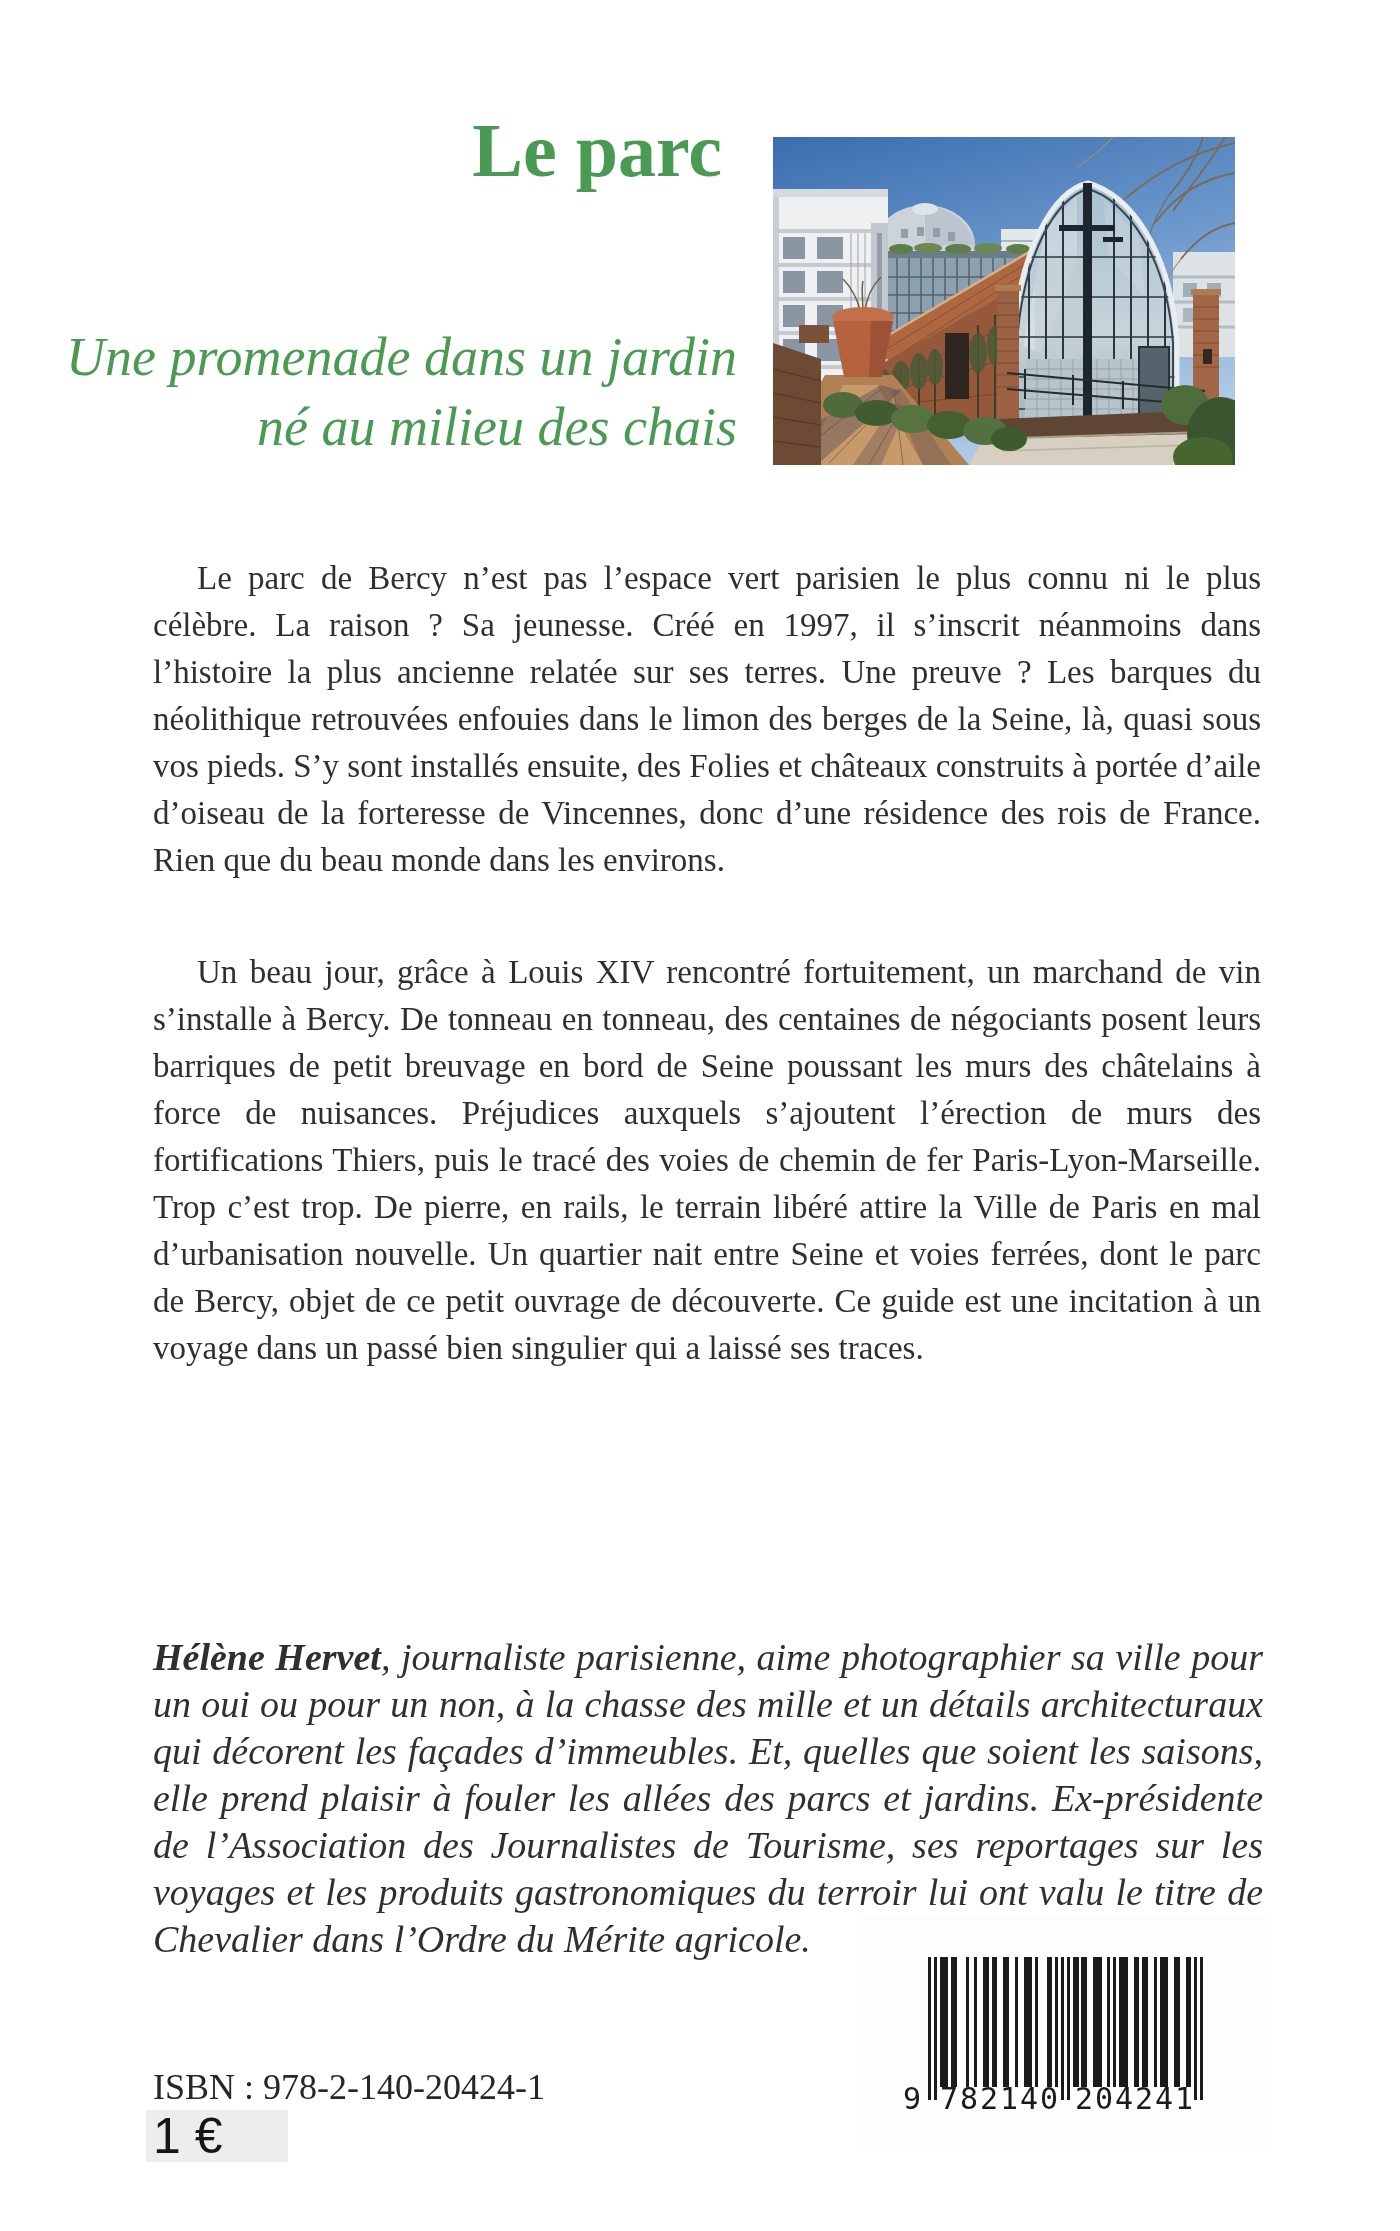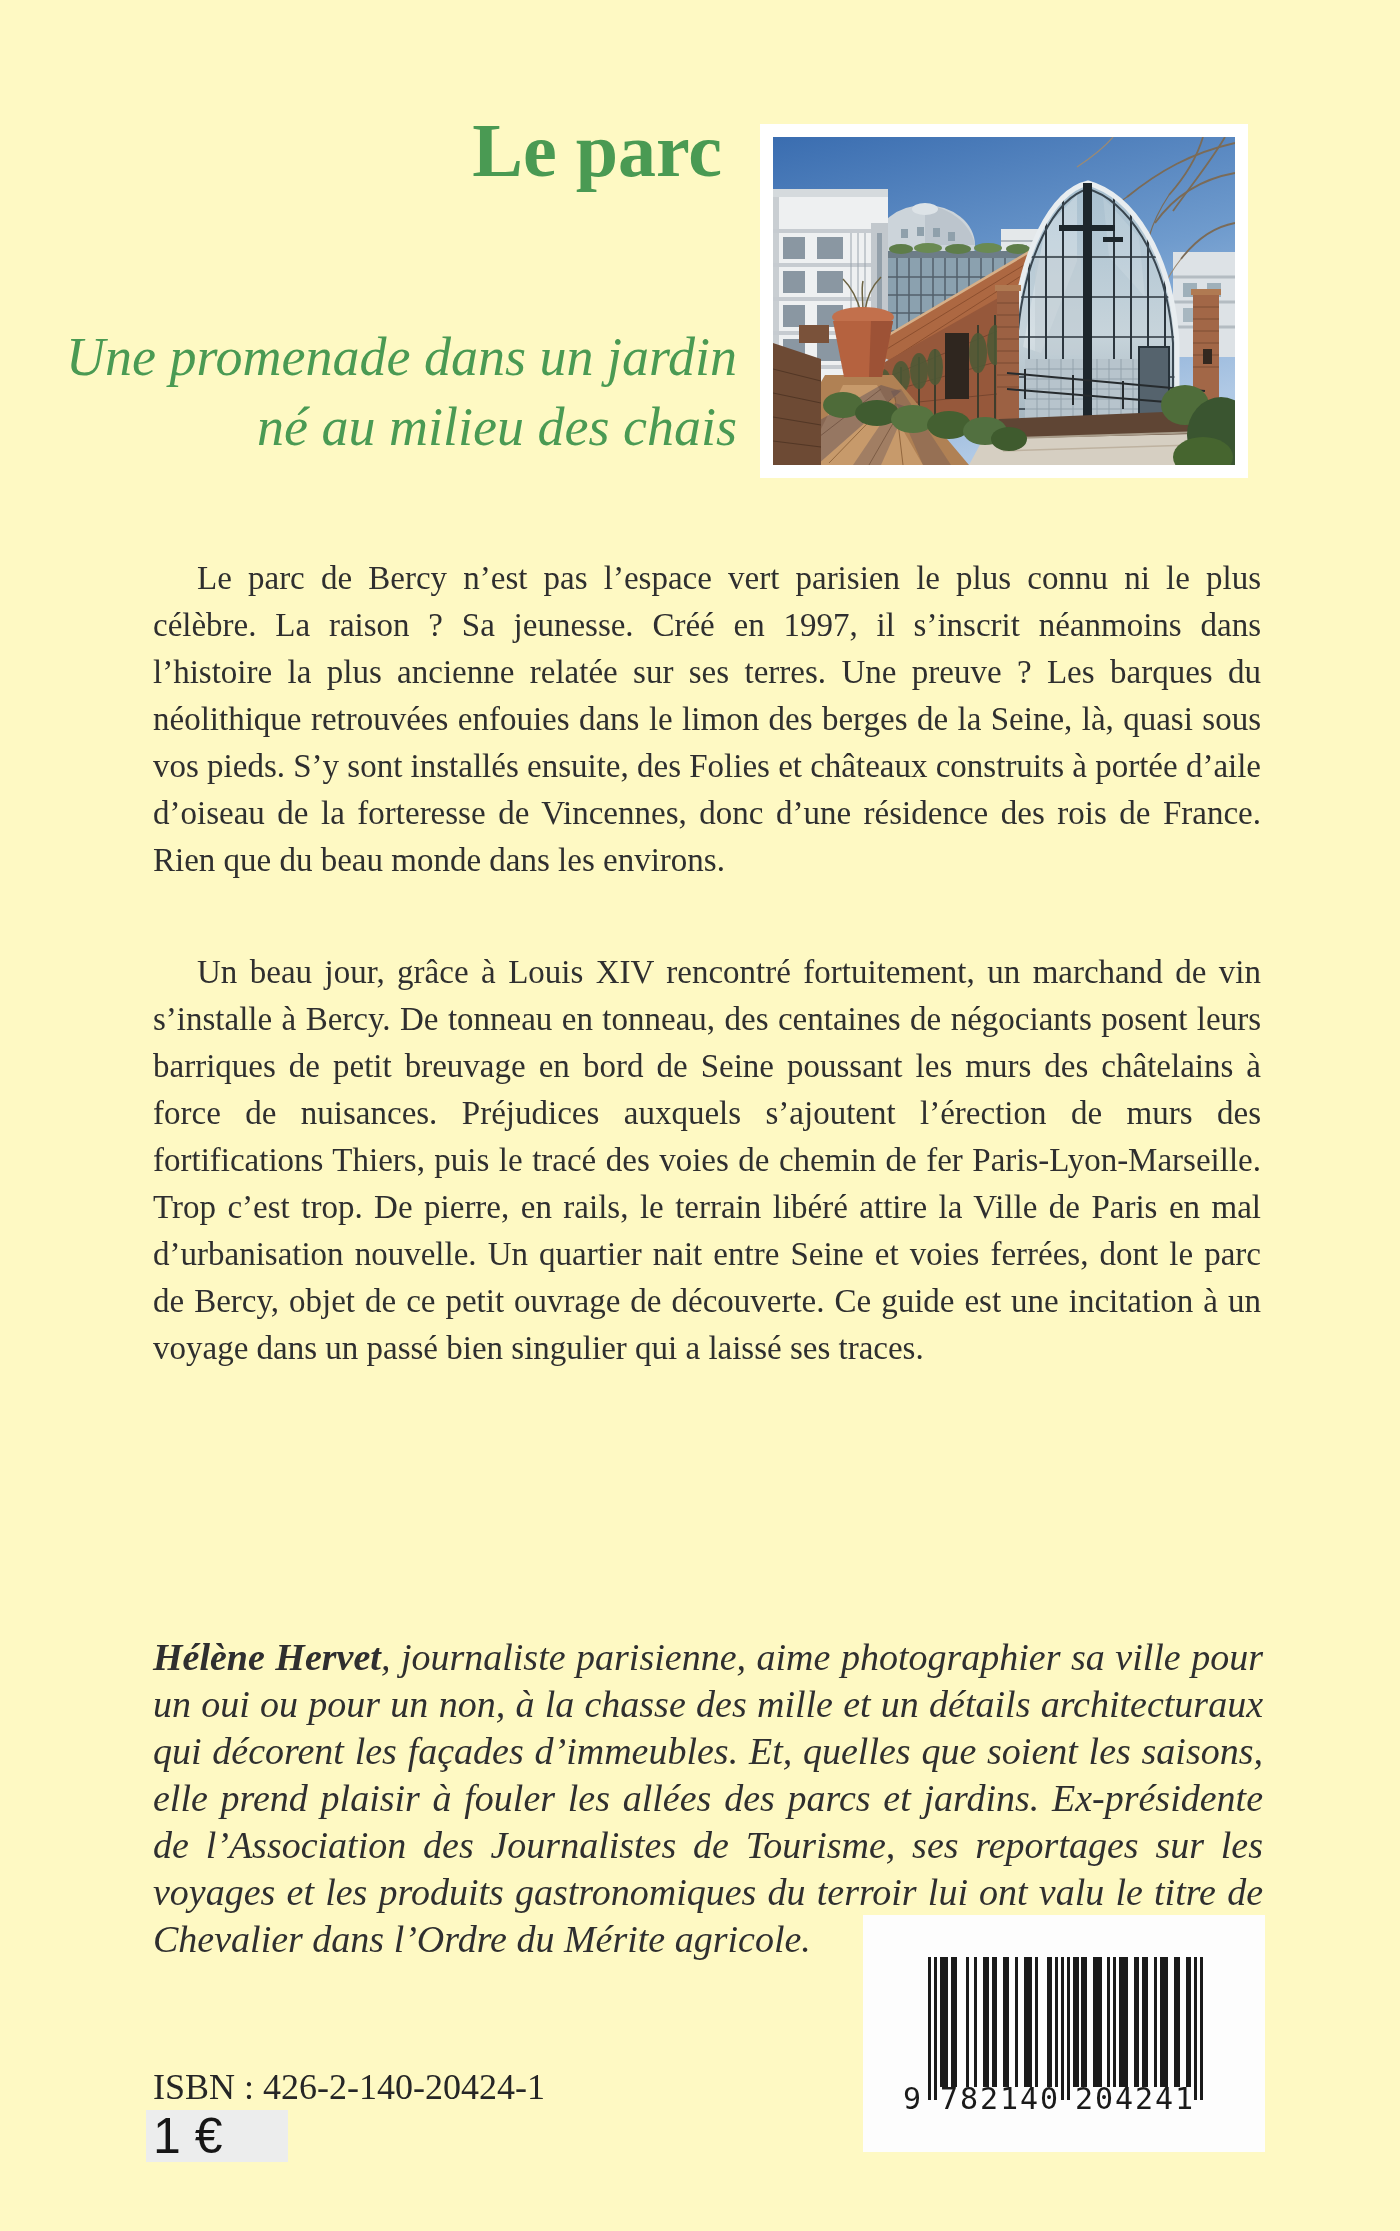--- a/index.html
+++ b/index.html
@@ -1,17 +1,17 @@
 <!DOCTYPE html>
 <html><head>
 <meta charset="utf-8">
 <style>
   html,body{margin:0;padding:0;background:#e2e3e4;}
   .page{
-    position:relative;width:1400px;height:2231px;background:#fef9c3;
+    position:relative;width:1400px;height:2231px;background:#ffffff;
     font-family:"Liberation Serif",serif;color:#2f2f2f;overflow:hidden;
   }
   .title{
     position:absolute;top:106px;right:678px;text-align:right;
     font-weight:bold;font-size:76px;line-height:88px;color:#4a9a53;
     letter-spacing:0;
   }
   .subtitle{
     position:absolute;top:322px;right:663px;text-align:right;
     font-style:italic;font-size:54px;line-height:70px;color:#4a9a53;
@@ -365,21 +365,21 @@
         <ellipse cx="430" cy="320" rx="30" ry="20" fill="#46652f"></ellipse>
       </g>
     </svg>
   </div>
 
   <p class="body-par p1">Le parc de Bercy n’est pas l’espace vert parisien le plus connu ni le plus célèbre. La raison ? Sa jeunesse. Créé en 1997, il s’inscrit néanmoins dans l’histoire la plus ancienne relatée sur ses terres. Une preuve ? Les barques du néolithique retrouvées enfouies dans le limon des berges de la Seine, là, quasi sous vos pieds. S’y sont installés ensuite, des Folies et châteaux construits à portée d’aile d’oiseau de la forteresse de Vincennes, donc d’une résidence des rois de France. Rien que du beau monde dans les environs.</p>
   <p class="body-par p2">Un beau jour, grâce à Louis XIV rencontré fortuitement, un marchand de vin s’installe à Bercy. De tonneau en tonneau, des centaines de négociants posent leurs barriques de petit breuvage en bord de Seine poussant les murs des châtelains à force de nuisances. Préjudices auxquels s’ajoutent l’érection de murs des fortifications Thiers, puis le tracé des voies de chemin de fer Paris-Lyon-Marseille. Trop c’est trop. De pierre, en rails, le terrain libéré attire la Ville de Paris en mal d’urbanisation nouvelle. Un quartier nait entre Seine et voies ferrées, dont le parc de Bercy, objet de ce petit ouvrage de découverte. Ce guide est une incitation à un voyage dans un passé bien singulier qui a laissé ses traces.</p>
 
   <p class="bio"><span class="bio-name">Hélène Hervet</span><span>, journaliste parisienne, aime photographier sa ville pour un oui ou pour un non, à la chasse des mille et un détails architecturaux qui décorent les façades d’immeubles. Et, quelles que soient les saisons, elle prend plaisir à fouler les allées des parcs et jardins. Ex-présidente de l’Association des Journalistes de Tourisme, ses reportages sur les voyages et les produits gastronomiques du terroir lui ont valu le titre de Chevalier dans l’Ordre du Mérite agricole.</span></p>
 
-  <div class="isbn">ISBN : 426-2-140-20424-1</div>
+  <div class="isbn">ISBN : 978-2-140-20424-1</div>
   <div class="price-patch"></div>
   <div class="price">1 €</div>
 
   <div class="barcode-panel">
     <div class="barcode-bars" id="bars">
         <div class="bar guard" style="left: 0px; width: 2.89px;"></div>
         <div class="bar guard" style="left: 5.79px; width: 2.89px;"></div>
         <div class="bar" style="left: 11.58px; width: 8.68px;"></div>
         <div class="bar" style="left: 23.16px; width: 5.79px;"></div>
         <div class="bar" style="left: 37.63px; width: 2.89px;"></div>

